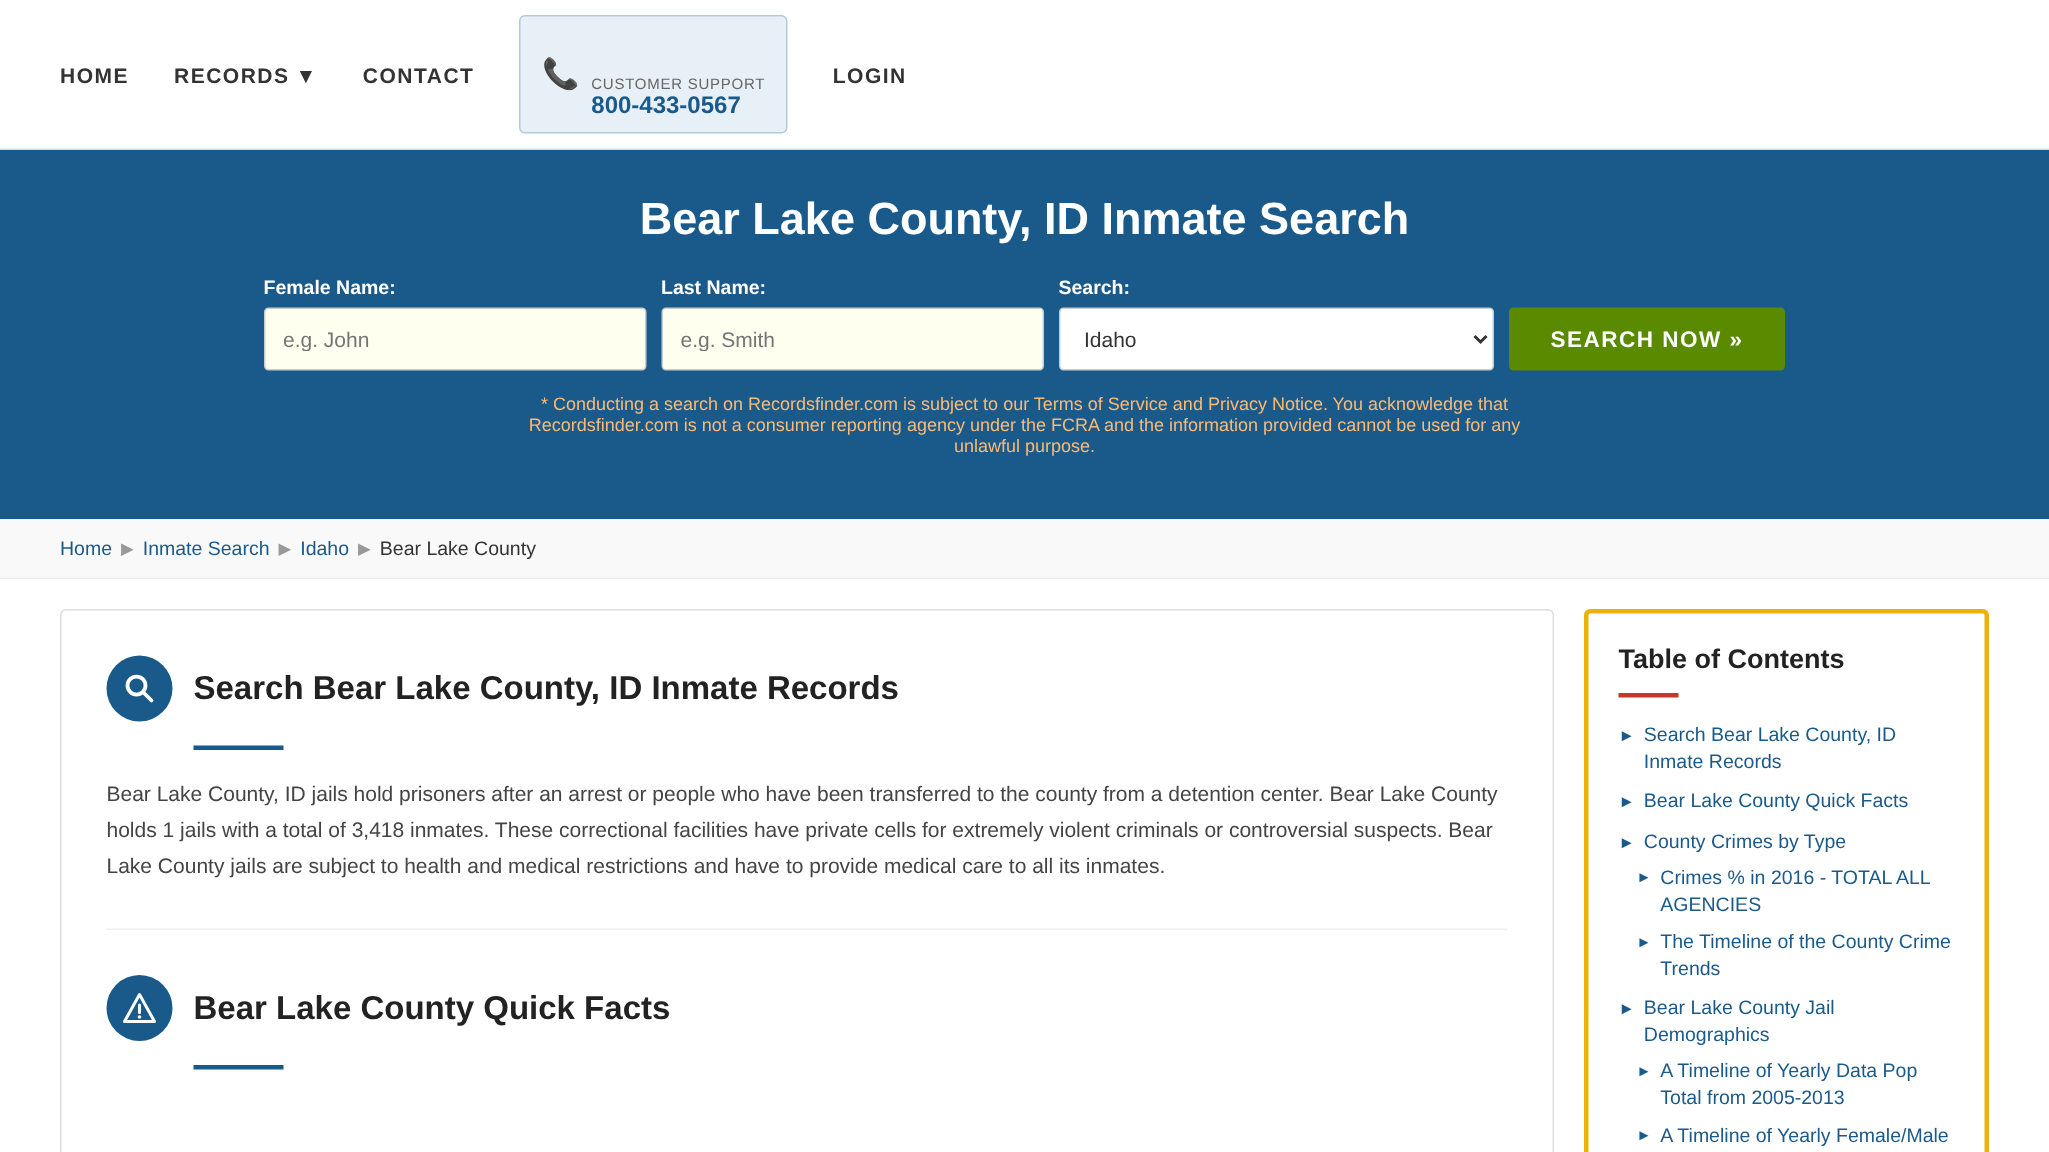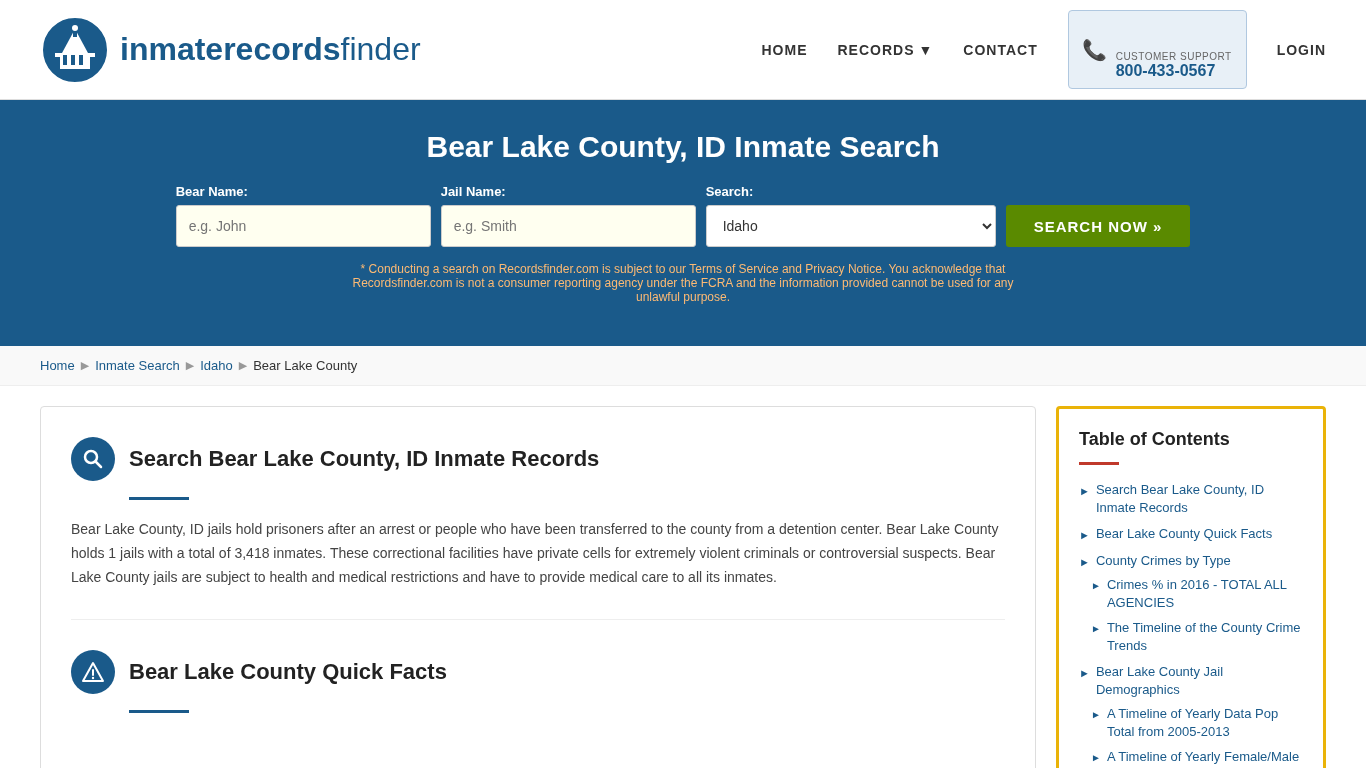--- a/index.html
+++ b/index.html
@@ -310,38 +310,20 @@
 
     
     .icon-warning {
       background: #1a5a8a;
     }
   </style>
 </head>
 <body>
 
 <header class="header">
-  <div class="logo-area">
-
-    <svg class="logo-icon" viewBox="0 0 70 70">
-      <circle cx="35" cy="35" r="33" fill="#1a5a8a" stroke="#fff" stroke-width="2"></circle>
-      <rect x="20" y="40" width="30" height="14" fill="#fff"></rect>
-      <rect x="15" y="38" width="40" height="4" fill="#fff"></rect>
-      <polygon points="35,14 22,38 48,38" fill="#fff"></polygon>
-      <rect x="33" y="14" width="4" height="8" fill="#1a5a8a"></rect>
-      <circle cx="35" cy="13" r="3" fill="#fff"></circle>
-      <rect x="23" y="40" width="4" height="10" fill="#1a5a8a"></rect>
-      <rect x="31" y="40" width="4" height="10" fill="#1a5a8a"></rect>
-      <rect x="39" y="40" width="4" height="10" fill="#1a5a8a"></rect>
-      <rect x="47" y="40" width="0" height="10" fill="#1a5a8a"></rect>
-    </svg>
-    <div class="logo-text">
-      <span>inmaterecords</span><b>finder</b>
-    </div>
-  </div>
 
   <nav class="nav-area">
     <span class="nav-item">HOME</span>
     <span class="nav-item records">
       <span>RECORDS</span>
       <span>▼</span>
     </span>
     <span class="nav-item">CONTACT</span>
     <div class="customer-support-box">
       <span class="support-icon">📞</span>
@@ -351,25 +333,25 @@
       </div>
     </div>
     <span class="login-btn nav-item">LOGIN</span>
   </nav>
 </header>
 
 <section class="hero">
   <h1 class="hero-title">Bear Lake County, ID Inmate Search</h1>
   <div class="search-form">
     <div class="form-group">
-      <label class="form-label">Bear Name:</label>
+      <label class="form-label">Female Name:</label>
       <input class="form-input" type="text" placeholder="e.g. John" style="">
     </div>
     <div class="form-group">
-      <label class="form-label">Jail Name:</label>
+      <label class="form-label">Last Name:</label>
       <input class="form-input" type="text" placeholder="e.g. Smith" style="">
     </div>
     <div class="form-group">
       <label class="form-label">Search:</label>
       <select class="form-select">
         <option>Idaho</option>
       </select>
     </div>
     <button class="search-btn">SEARCH NOW »</button>
   </div>

